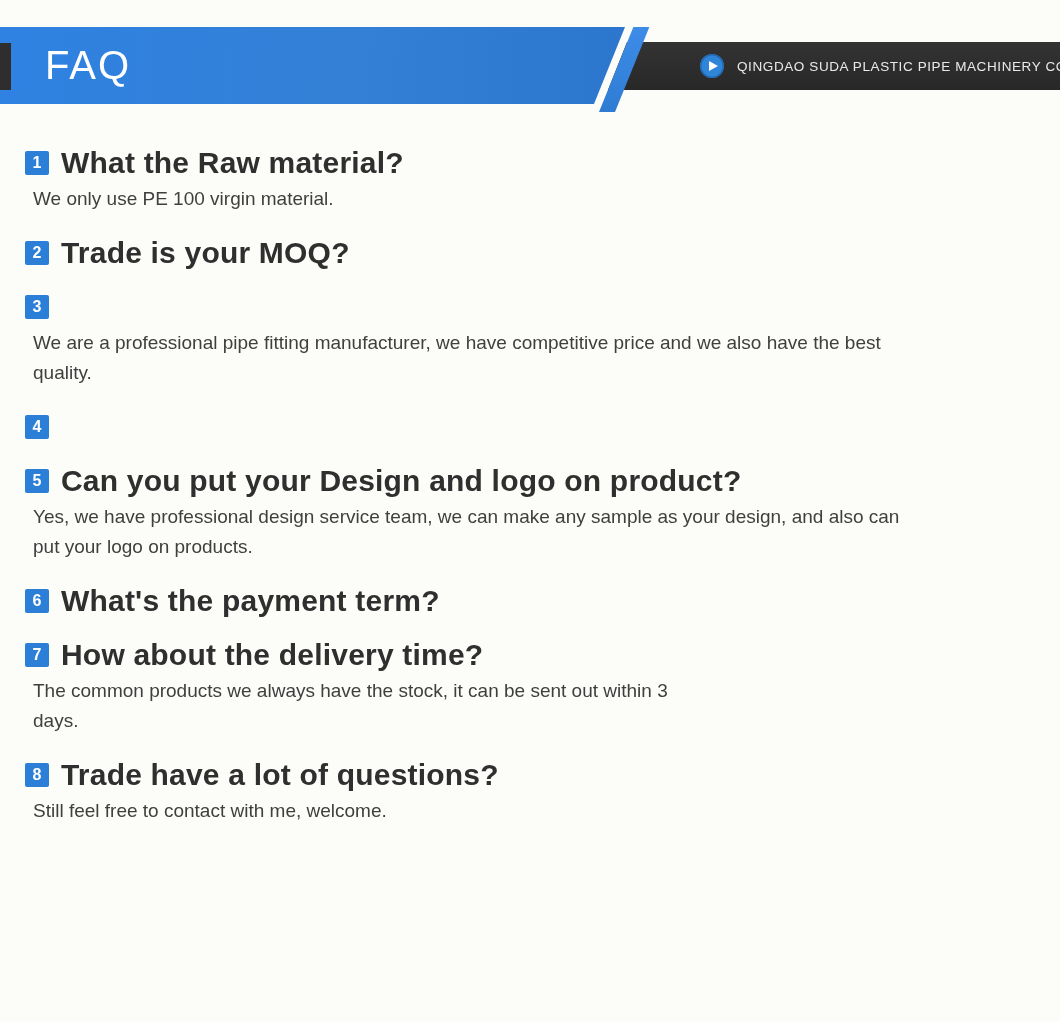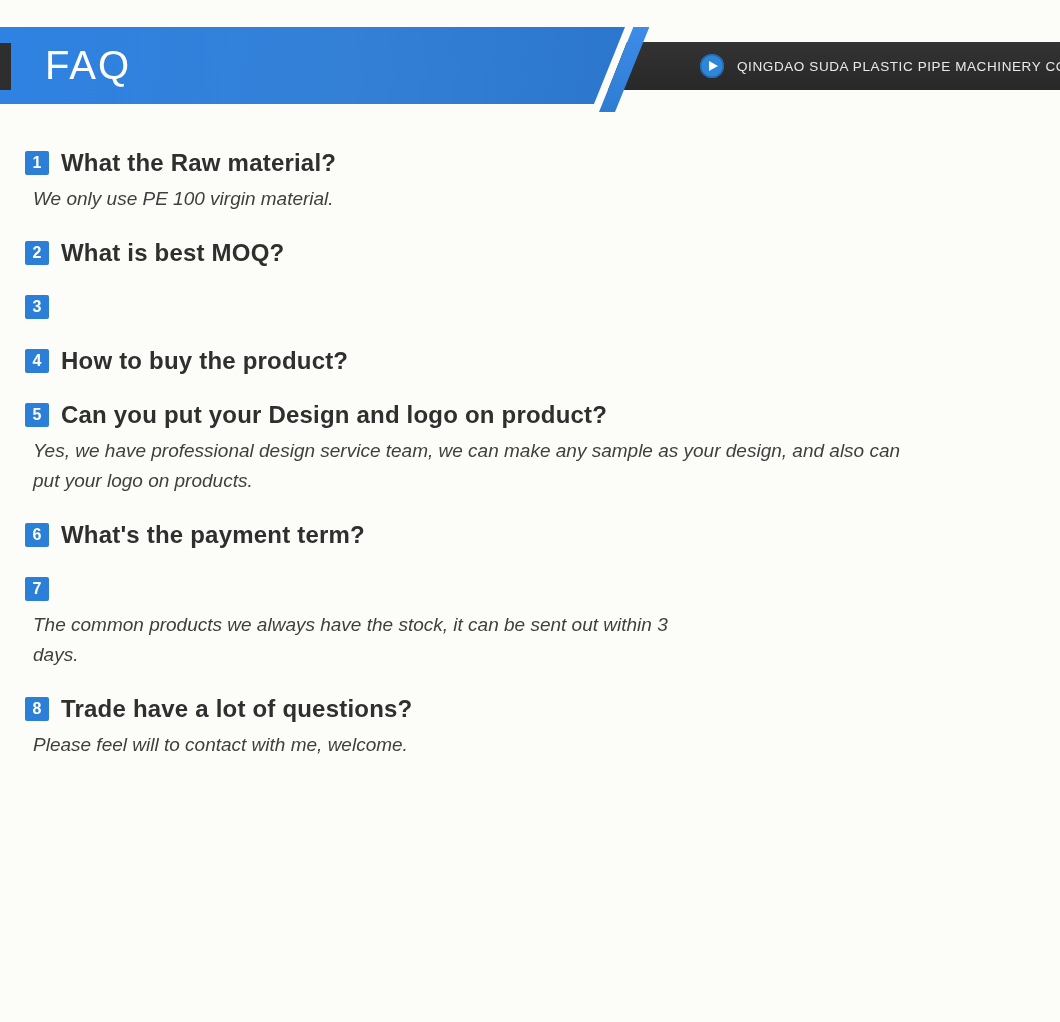--- a/index.html
+++ b/index.html
@@ -124,31 +124,30 @@
     color: #ffffff;
     font-size: 16px;
     font-weight: bold;
     border-radius: 2px;
     display: flex;
     align-items: center;
     justify-content: center;
     flex: 0 0 auto;
   }
   .q-text {
-    font-size: 24px;
+    font-size: 30px;
     font-weight: bold;
     letter-spacing: 0.2px;
     color: var(--heading-text);
   }
   .a-text {
     font-size: 19px;
     line-height: 30px;
     color: var(--body-text);
     white-space: pre-line;
-    font-style: italic;
   }
 </style>
 </head>
 <body>
 
 <header class="header">
   <div class="company-bar">
     <span class="play-icon">
         <span class="tri"></span>
       </span>
@@ -167,34 +166,35 @@
     <div class="q-row">
       <span class="badge">1</span>
       <h2 class="q-text">What the Raw material?</h2>
     </div>
     <p class="a-text">We only use PE 100 virgin material.</p>
   </section>
 
   <section class="faq-item">
     <div class="q-row">
       <span class="badge">2</span>
-      <h2 class="q-text">What is best MOQ?</h2>
+      <h2 class="q-text">Trade is your MOQ?</h2>
     </div>
   </section>
 
   <section class="faq-item">
     <div class="q-row">
       <span class="badge">3</span>
     </div>
+    <p class="a-text">We are a professional pipe fitting manufacturer, we have competitive price and we also have the best
+quality.</p>
   </section>
 
   <section class="faq-item">
     <div class="q-row">
       <span class="badge">4</span>
-      <h2 class="q-text">How to buy the product?</h2>
     </div>
   </section>
 
   <section class="faq-item">
     <div class="q-row">
       <span class="badge">5</span>
       <h2 class="q-text">Can you put your Design and logo on product?</h2>
     </div>
     <p class="a-text">Yes, we have professional design service team, we can make any sample as your design, and also can
 put your logo on products.</p>
@@ -203,26 +203,27 @@
   <section class="faq-item">
     <div class="q-row">
       <span class="badge">6</span>
       <h2 class="q-text">What's the payment term?</h2>
     </div>
   </section>
 
   <section class="faq-item">
     <div class="q-row">
       <span class="badge">7</span>
+      <h2 class="q-text">How about the delivery time?</h2>
     </div>
     <p class="a-text">The common products we always have the stock, it can be sent out within 3
 days.</p>
   </section>
 
   <section class="faq-item">
     <div class="q-row">
       <span class="badge">8</span>
       <h2 class="q-text">Trade have a lot of questions?</h2>
     </div>
-    <p class="a-text">Please feel will to contact with me, welcome.</p>
+    <p class="a-text">Still feel free to contact with me, welcome.</p>
   </section>
 </div>
 </main>
 
 </body></html>

